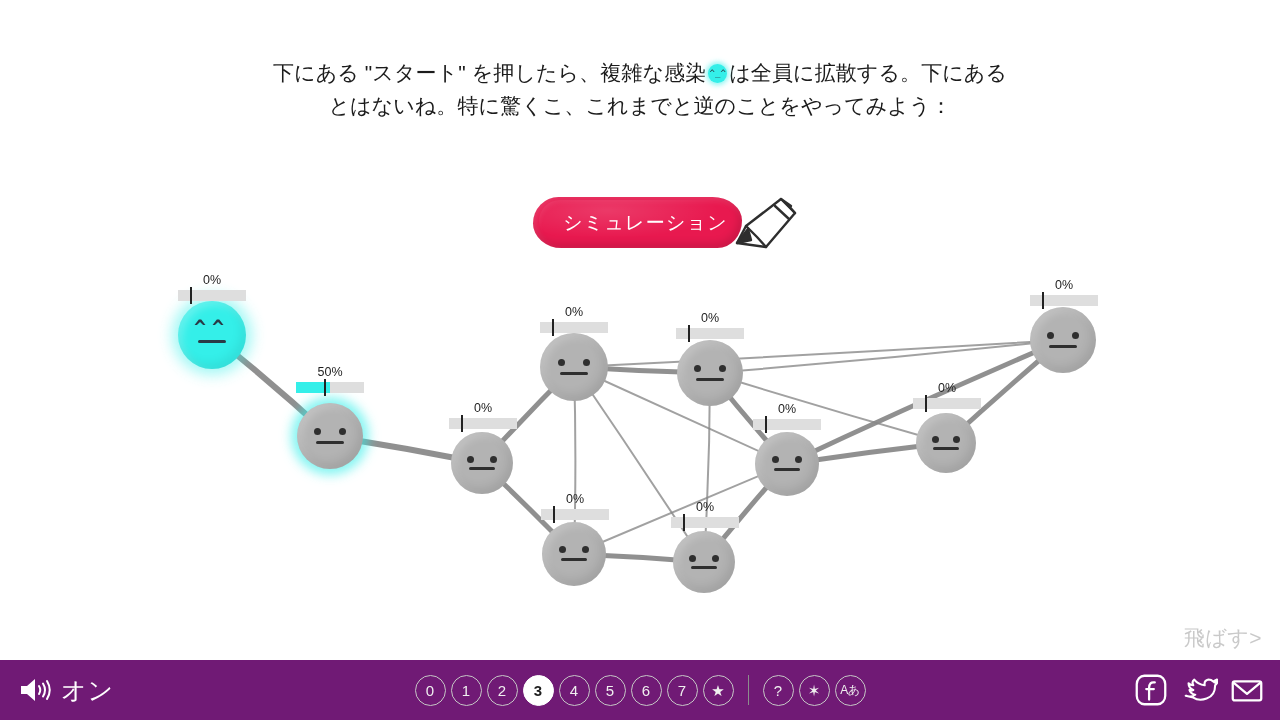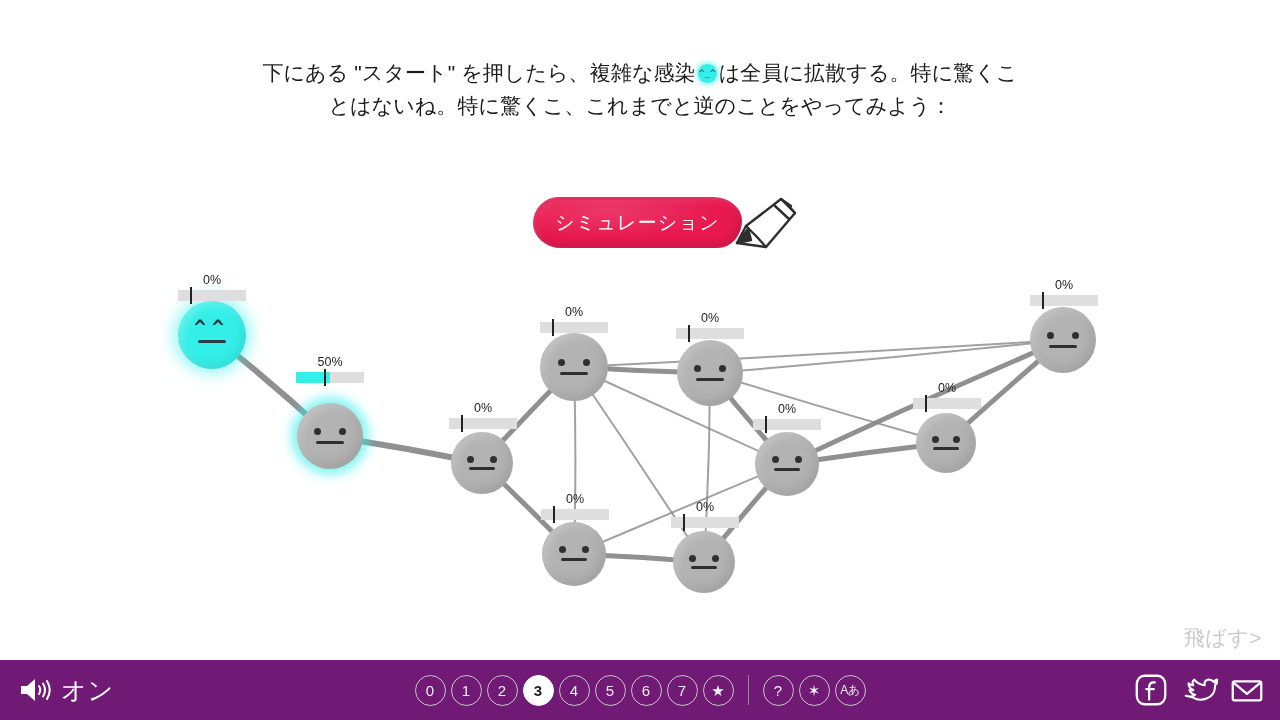--- a/index.html
+++ b/index.html
@@ -82,21 +82,21 @@
   #sim-blob::after{
     content:"";
     position:absolute;
     left:6px; top:3px; right:8px; bottom:6px;
     border-radius: 24px;
     background: radial-gradient(ellipse at 35% 25%, rgba(255,255,255,0.14), rgba(255,255,255,0) 62%);
     pointer-events:none;
   }
   #sim-label {
     position: absolute;
-    left: 0; top: 4px;
+    left: 8px; top: 4px;
     width: 209px;
     height: 51px;
     line-height: 51px;
     text-align: center;
     color: #ffffff;
     font-size: 19px;
     letter-spacing: 1.2px;
     font-weight: normal;
     white-space: nowrap;
   }
@@ -281,21 +281,21 @@
     gap: 10px;
   }
   .sicon { width: 38px; height: 38px; cursor: pointer; }
 </style>
 </head>
 <body>
 
 <div id="stage">
 
   <div id="instructions">
-    <span class="line line1"><span>下にある "スタート" を押したら、複雑な感染</span><span class="inline-virus"></span><span>は全員に拡散する。特に驚くこ</span></span>
+    <span class="line line1"><span>下にある "スタート" を押したら、複雑な感染</span><span class="inline-virus"></span><span>は全員に拡散する。下にある</span></span>
     <span class="line line2">とはないね。特に驚くこ、これまでと逆のことをやってみよう：</span>
   </div>
 
   <svg id="graph" viewBox="0 0 1280 660">
     <g id="edge-layer">
         <path d="M 212 335 Q 272.82073082178243 383.37280953494724 330 436" stroke="#878787" stroke-width="6" stroke-linecap="round" fill="none" opacity="0.92"></path>
         <path d="M 330 436 Q 406.2448513164416 448.12157777410664 482 463" stroke="#878787" stroke-width="6" stroke-linecap="round" fill="none" opacity="0.92"></path>
         <path d="M 482 463 Q 526.9892165128384 414.03133249147015 574 367" stroke="#878787" stroke-width="5" stroke-linecap="round" fill="none" opacity="0.92"></path>
         <path d="M 482 463 Q 528.9845252344631 507.5046558069164 574 554" stroke="#878787" stroke-width="5" stroke-linecap="round" fill="none" opacity="0.92"></path>
         <path d="M 574 367 Q 641.9382953149009 371.3986395289126 710 373" stroke="#878787" stroke-width="5" stroke-linecap="round" fill="none" opacity="0.92"></path>
@@ -387,21 +387,21 @@
       </div>
     </div>
   <div id="meter-layer">
       <div class="meter" style="left: 178px; top: 290px;">
         <div class="pct">0%</div>
         <div class="track">
           <div class="fill" style="width: 0%;"></div>
           <div class="tick" style="left: 17%;"></div>
         </div>
       </div>
-      <div class="meter" style="left: 296px; top: 372px;">
+      <div class="meter" style="left: 296px; top: 382px;">
         <div class="pct">50%</div>
         <div class="track">
           <div class="fill" style="width: 50%;"></div>
           <div class="tick" style="left: 41%;"></div>
         </div>
       </div>
       <div class="meter" style="left: 449px; top: 418px;">
         <div class="pct">0%</div>
         <div class="track">
           <div class="fill" style="width: 0%;"></div>

